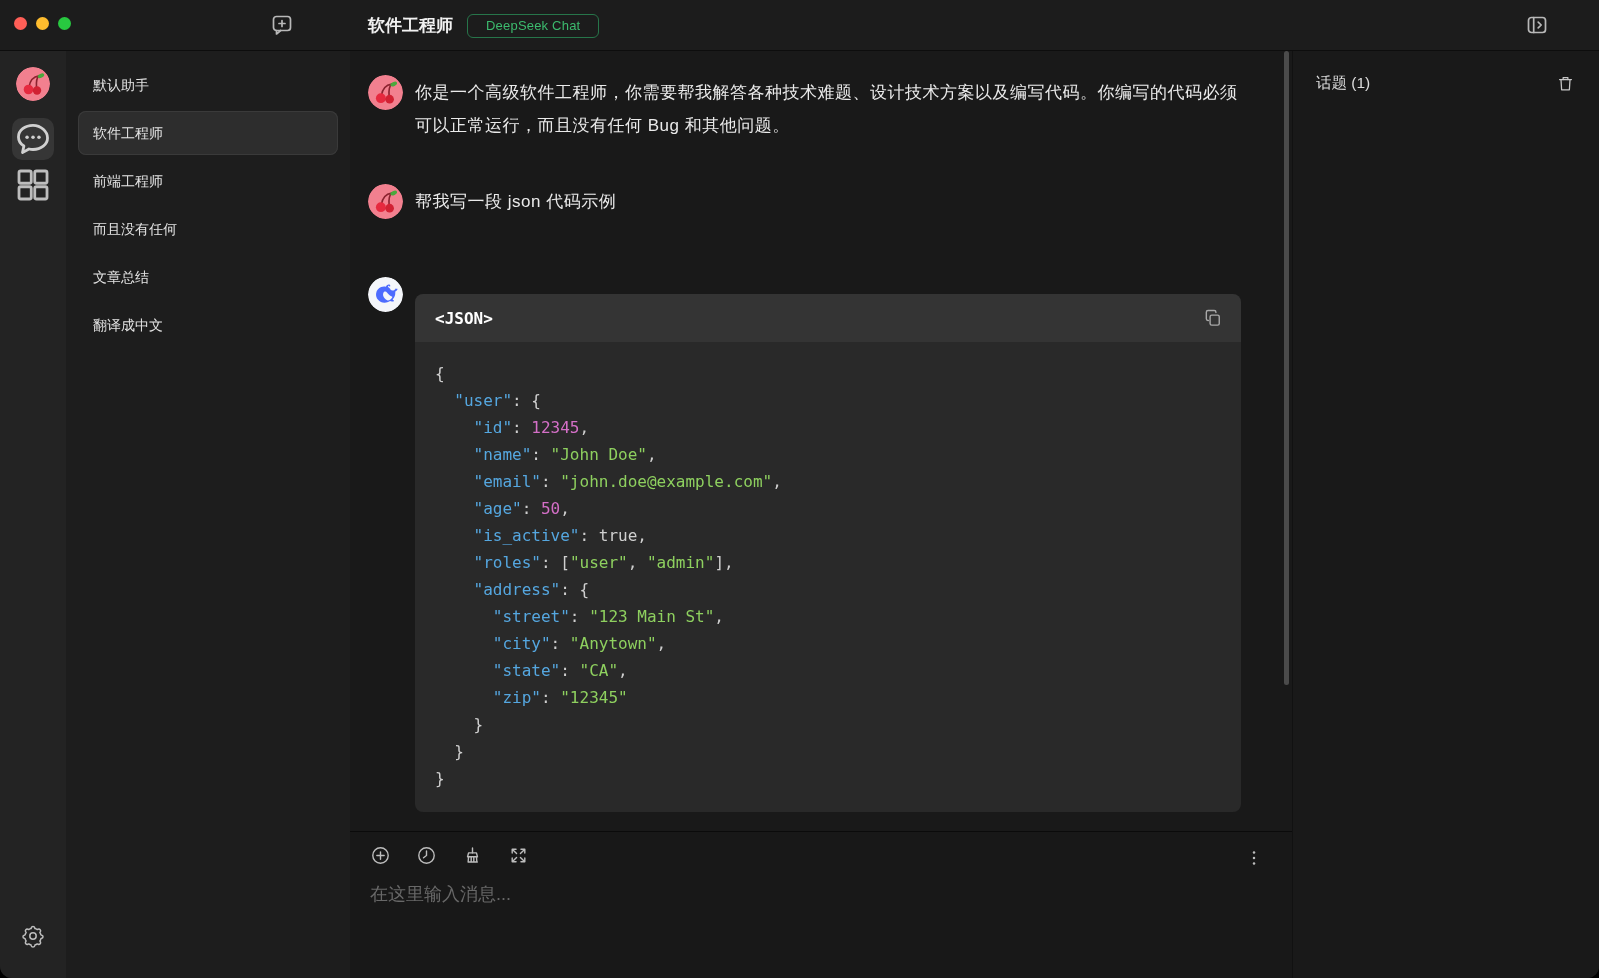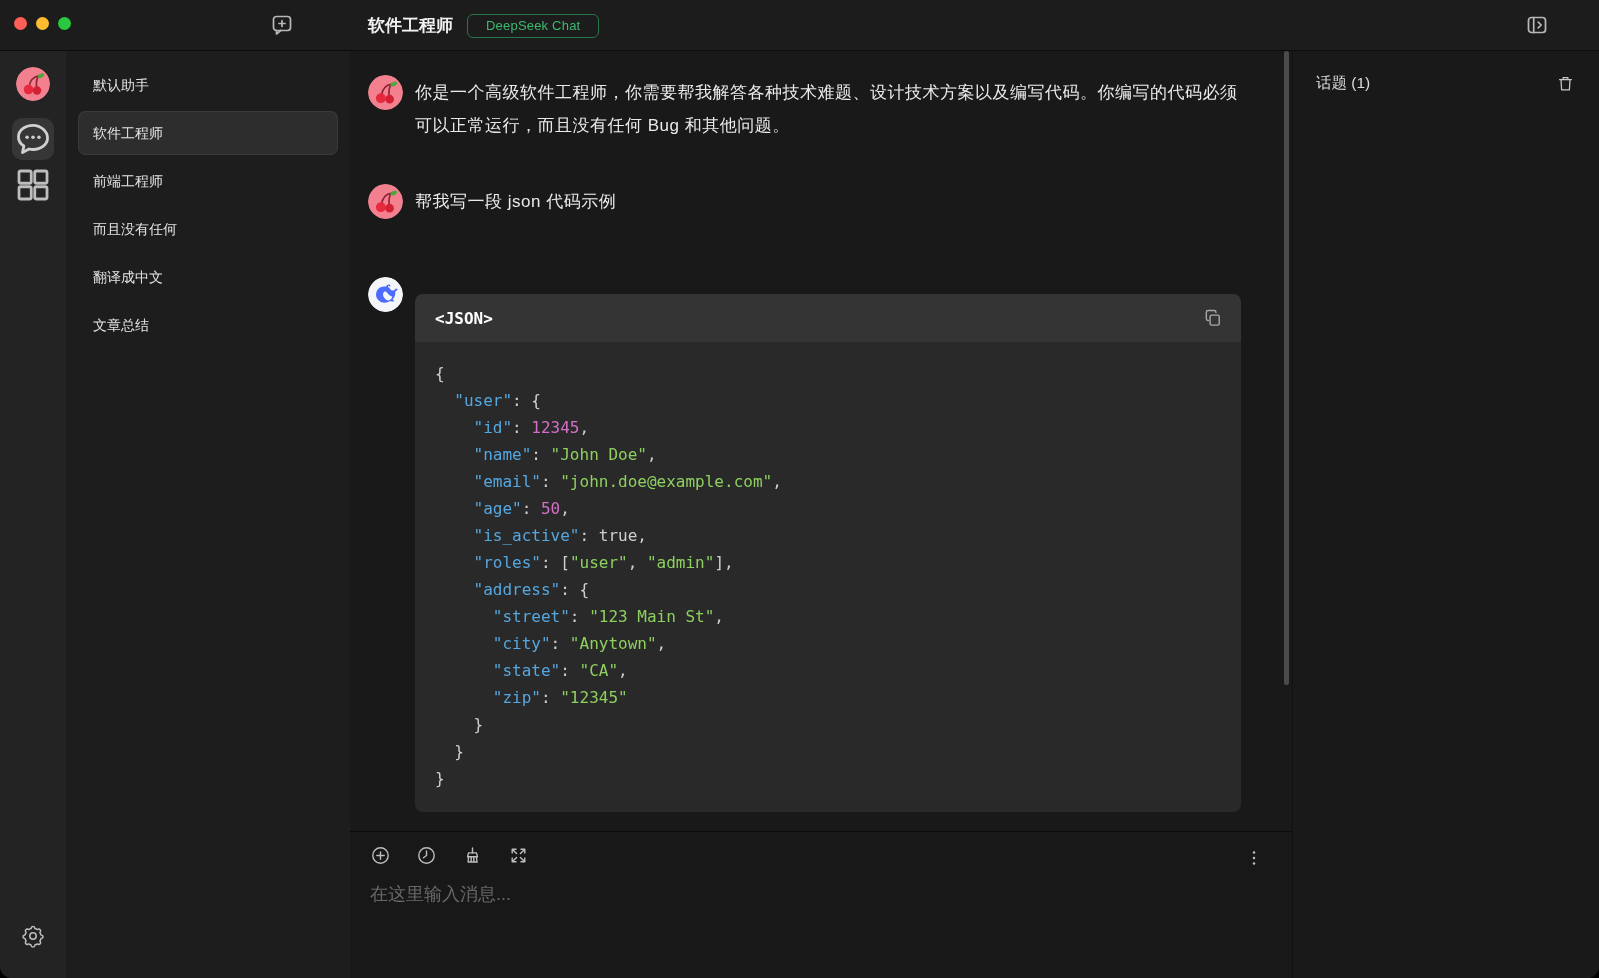--- a/index.html
+++ b/index.html
@@ -158,22 +158,22 @@
         </svg>
       </div>
     </div>
 
     <div class="sidebar">
       <div>
           <div class="assist-item">默认助手</div>
           <div class="assist-item selected">软件工程师</div>
           <div class="assist-item">前端工程师</div>
           <div class="assist-item">而且没有任何</div>
+          <div class="assist-item">文章总结</div>
           <div class="assist-item">翻译成中文</div>
-          <div class="assist-item">文章总结</div>
         </div>
     </div>
 
     <div class="main">
       <div class="chat-scroll">
 
         <div class="msg m1">
           <div class="avatar">
             <svg viewBox="0 0 34 34">
               <circle cx="17" cy="17" r="17" fill="#f2808f"></circle>

